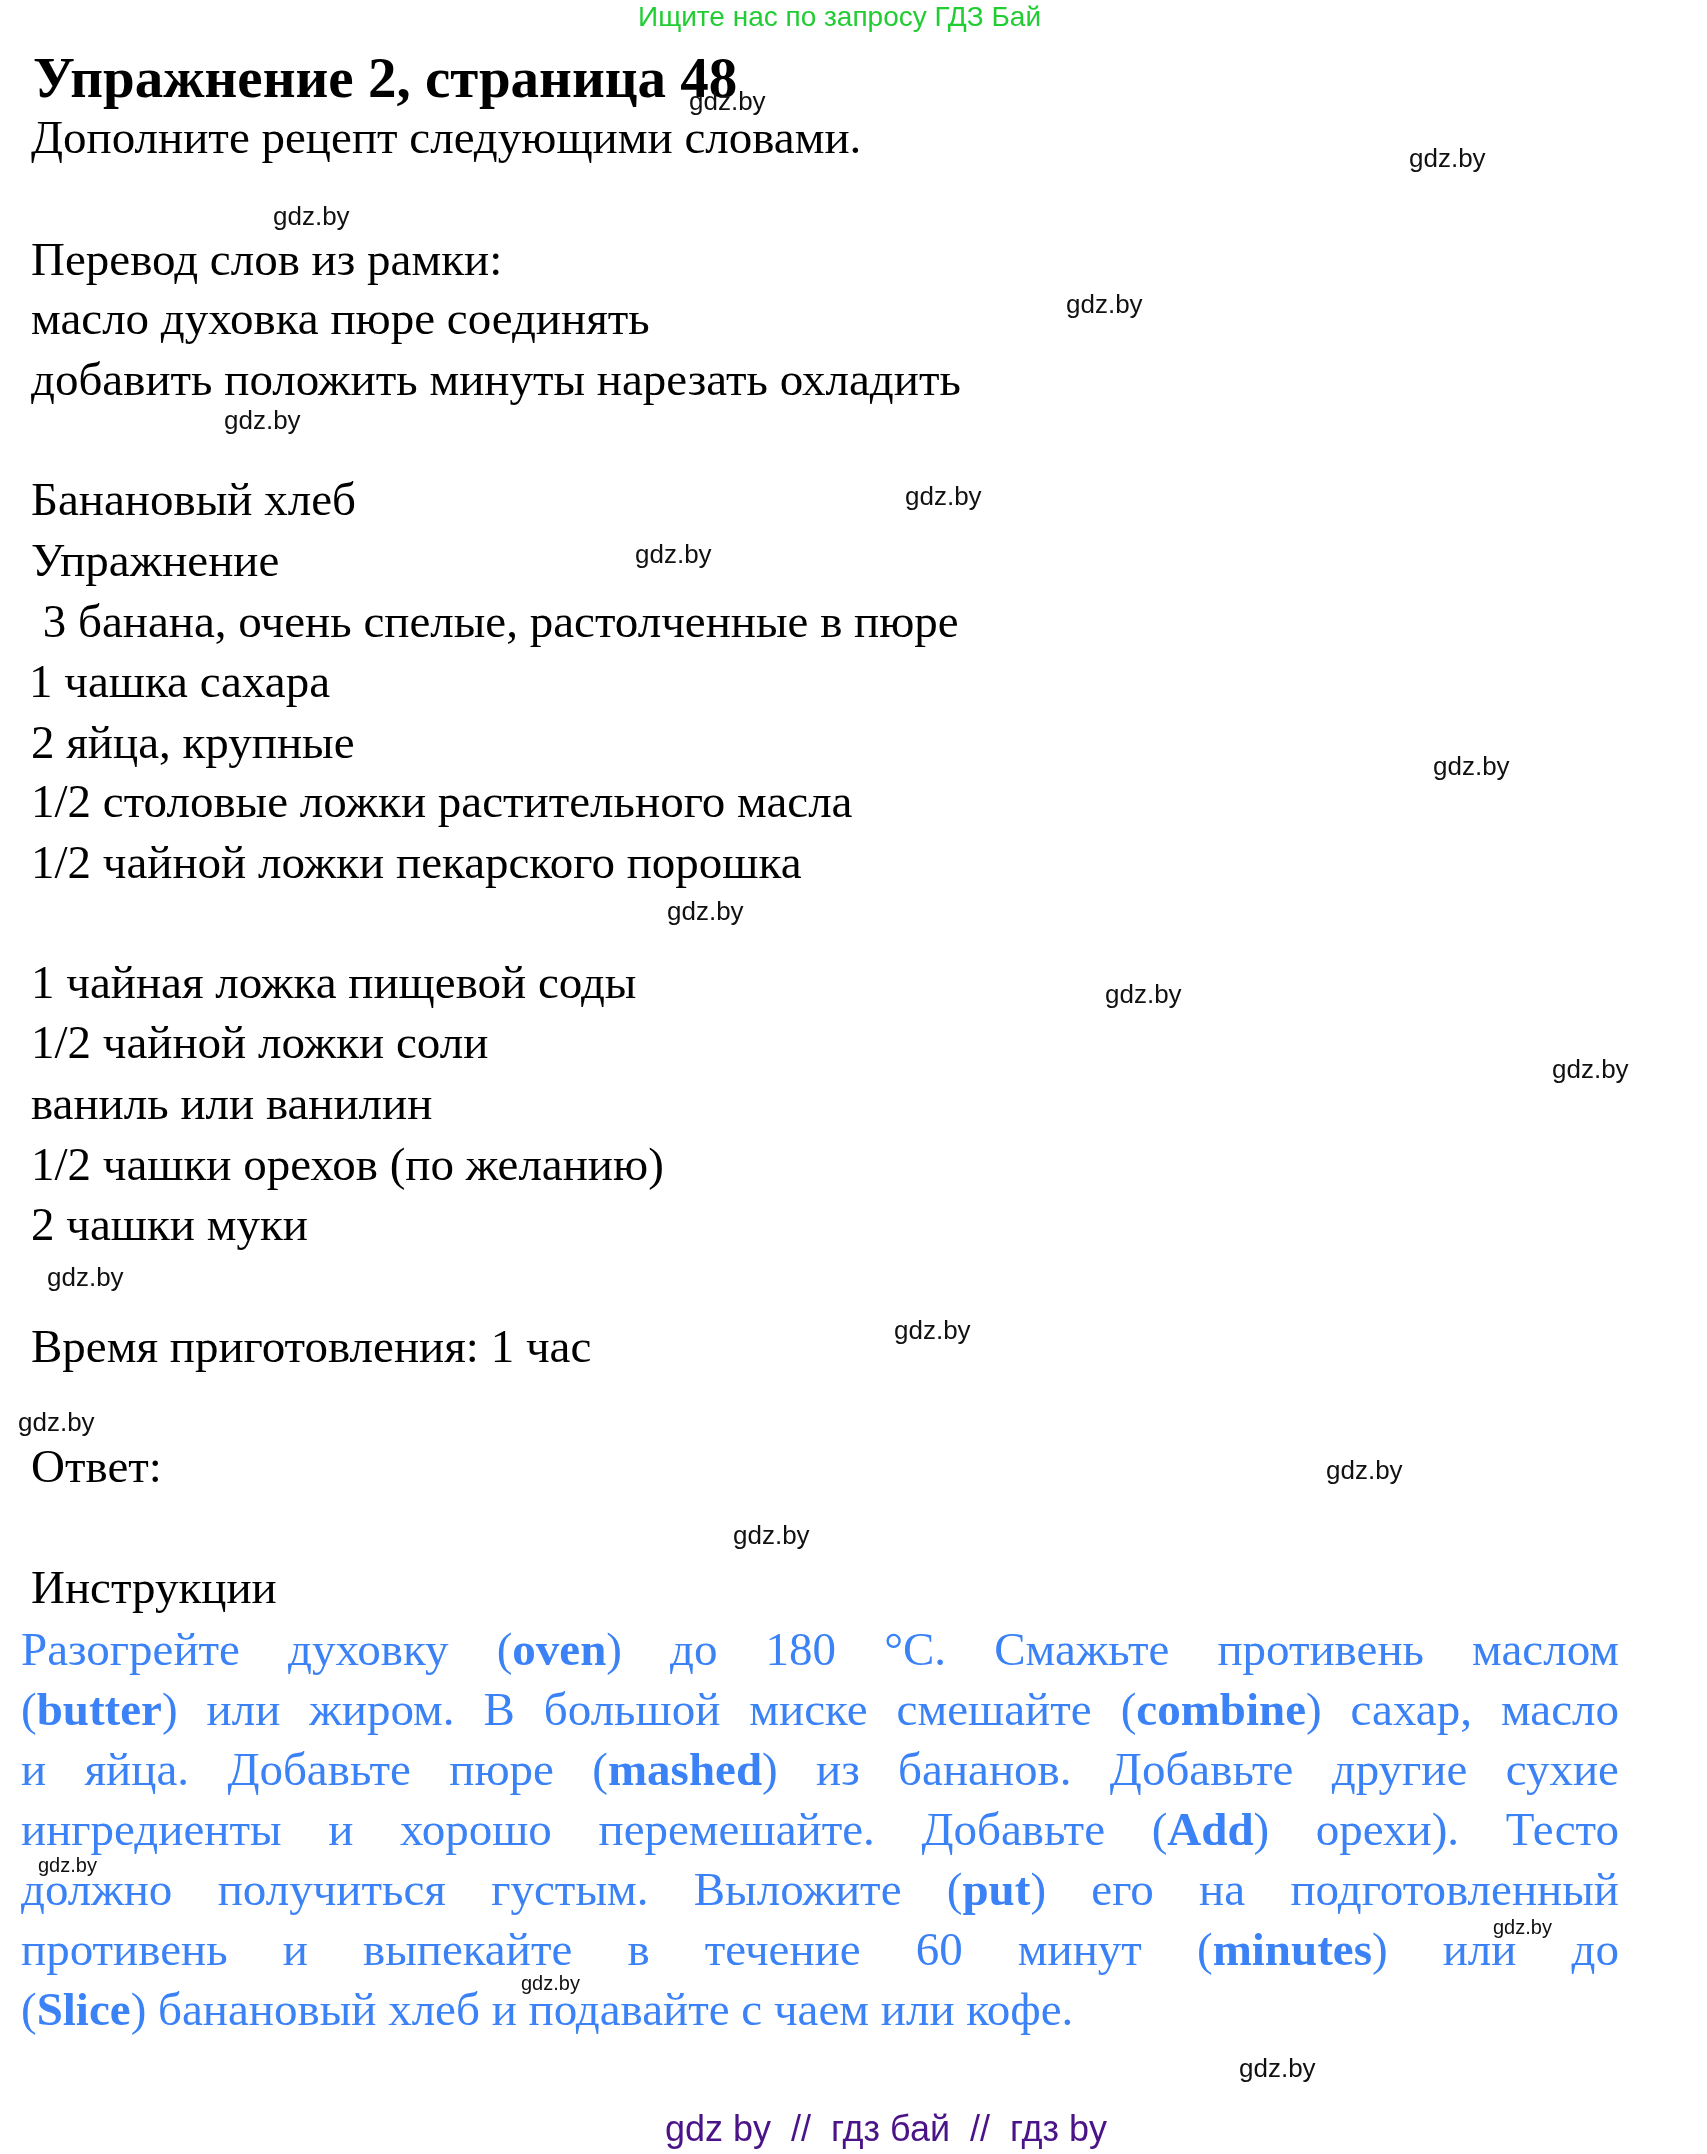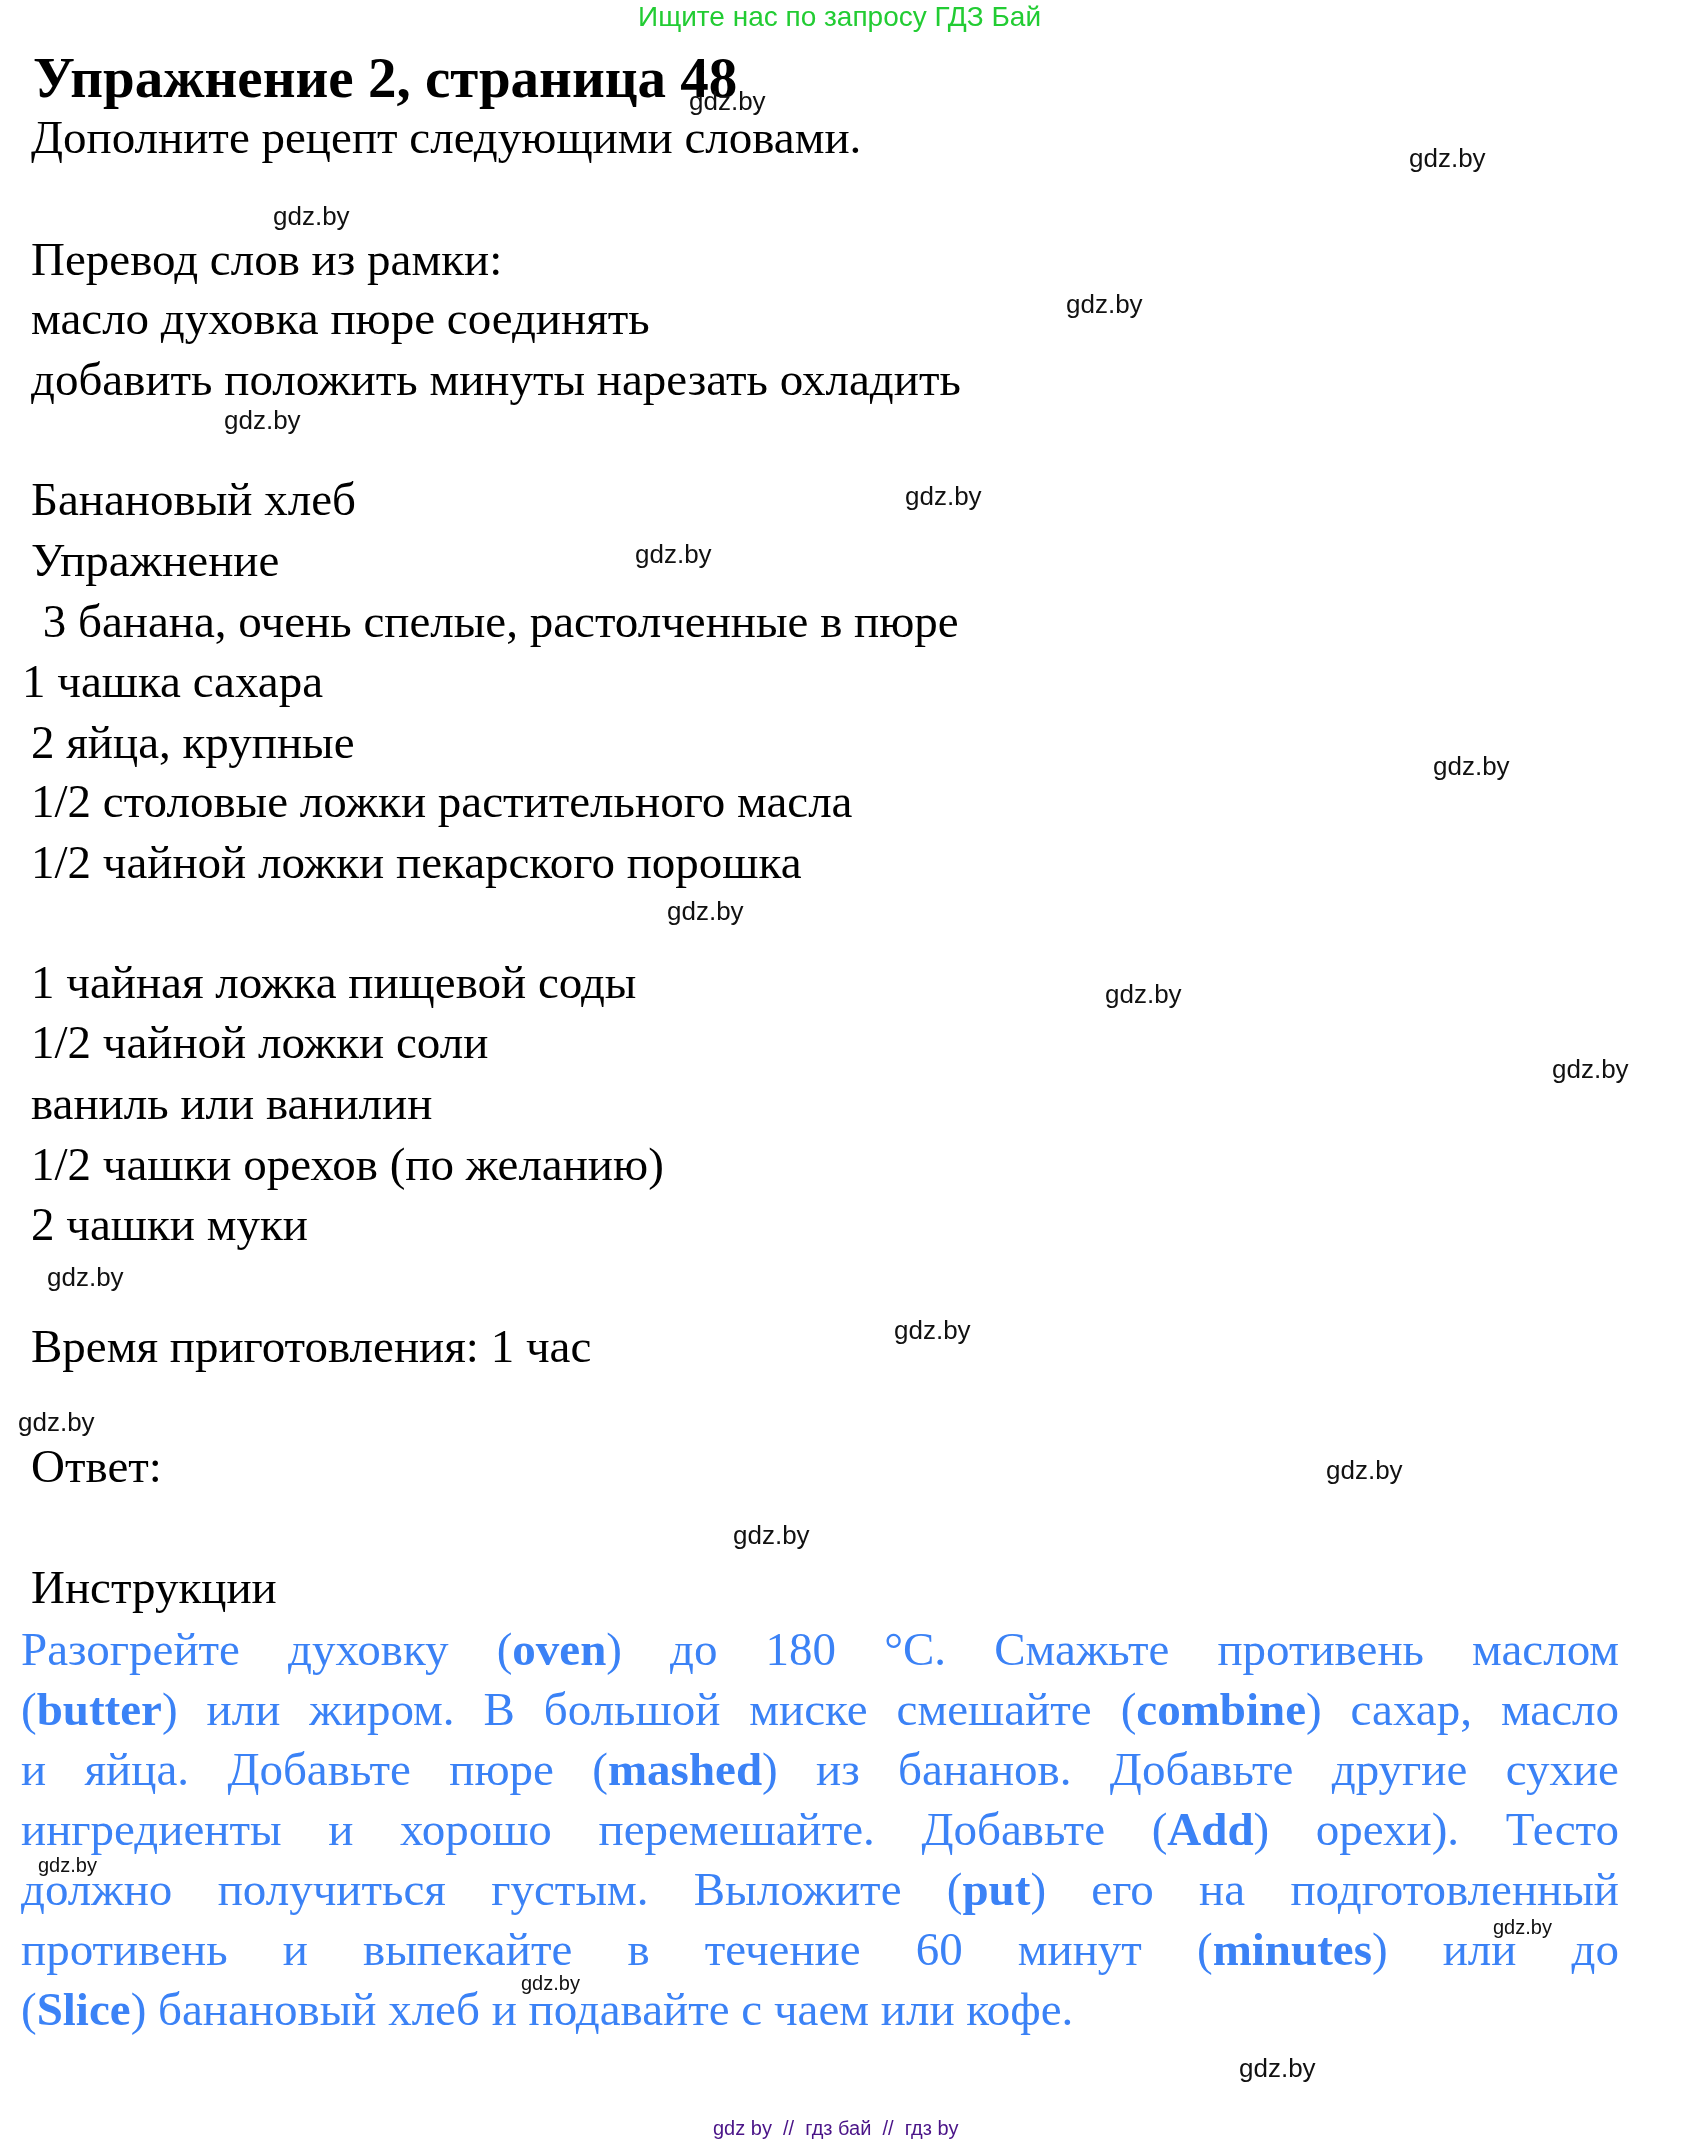--- a/index.html
+++ b/index.html
@@ -4,21 +4,21 @@
 <style>
   html, body { margin: 0; padding: 0; background: #ffffff; }
   body { width: 1708px; height: 2155px; position: relative; overflow: hidden; }
   .abs { position: absolute; white-space: nowrap; }
   .serif { font-family: "Liberation Serif", "DejaVu Serif", serif; color: #000; }
   .line { font-size: 47px; line-height: 54px; }
   .heading { font-size: 57px; font-weight: bold; line-height: 54px; }
   .wm { font-family: "Liberation Sans", "DejaVu Sans", sans-serif; font-size: 26px; line-height: 31px; color: #111; }
   .wm-small { font-family: "Liberation Sans", "DejaVu Sans", sans-serif; font-size: 20px; line-height: 23.5px; color: #111; }
   .top-banner { font-family: "Liberation Sans", "DejaVu Sans", sans-serif; font-size: 28px; line-height: 33px; }
-  .footer { font-family: "Liberation Sans", "DejaVu Sans", sans-serif; font-size: 20px; line-height: 33px; white-space: pre; margin-left: 48px; }
+  .footer { font-family: "Liberation Sans", "DejaVu Sans", sans-serif; font-size: 36px; line-height: 33px; white-space: pre; }
   .para { position: absolute; left: 21px; width: 1598px; font-family: "Liberation Serif", "DejaVu Serif", serif; font-size: 47px; line-height: 60px; text-align: justify; color: #3b82f6; }
   .para b { font-weight: bold; }
   .para .pline { display: block; text-align: justify; text-align-last: justify; height: 60px; white-space: nowrap; }
   .para .pline.last { text-align-last: left; }
 </style>
 </head>
 <body>
 
 <div class="abs top-banner" style="left:638px; top:0px; color:#22cc33;">Ищите нас по запросу ГДЗ Бай</div>
 
@@ -27,21 +27,21 @@
 <div class="abs serif line" style="left:31px; top:110px;">Дополните рецепт следующими словами.</div>
 
 <div class="abs serif line" style="left:31px; top:232px;">Перевод слов из рамки:</div>
 <div class="abs serif line" style="left:31px; top:291px;">масло духовка пюре соединять</div>
 <div class="abs serif line" style="left:31px; top:352px;">добавить положить минуты нарезать охладить</div>
 
 <div class="abs serif line" style="left:31px; top:472px;">Банановый хлеб</div>
 <div class="abs serif line" style="left:31px; top:533px;">Упражнение</div>
 
 <div class="abs serif line" style="left:31px; top:594px; white-space:pre;"> 3 банана, очень спелые, растолченные в пюре</div>
-<div class="abs serif line" style="left:22px; top:654px;">1 чашка сахара</div>
+<div class="abs serif line" style="left:29px; top:654px;">1 чашка сахара</div>
 <div class="abs serif line" style="left:31px; top:715px;">2 яйца, крупные</div>
 <div class="abs serif line" style="left:31px; top:774px;">1/2 столовые ложки растительного масла</div>
 <div class="abs serif line" style="left:31px; top:835px;">1/2 чайной ложки пекарского порошка</div>
 <div class="abs serif line" style="left:31px; top:955px;">1 чайная ложка пищевой соды</div>
 <div class="abs serif line" style="left:31px; top:1015px;">1/2 чайной ложки соли</div>
 <div class="abs serif line" style="left:31px; top:1076px;">ваниль или ванилин</div>
 <div class="abs serif line" style="left:31px; top:1137px;">1/2 чашки орехов (по желанию)</div>
 <div class="abs serif line" style="left:31px; top:1197px;">2 чашки муки</div>
 
 <div class="abs serif line" style="left:31px; top:1319px;">Время приготовления: 1 час</div>

